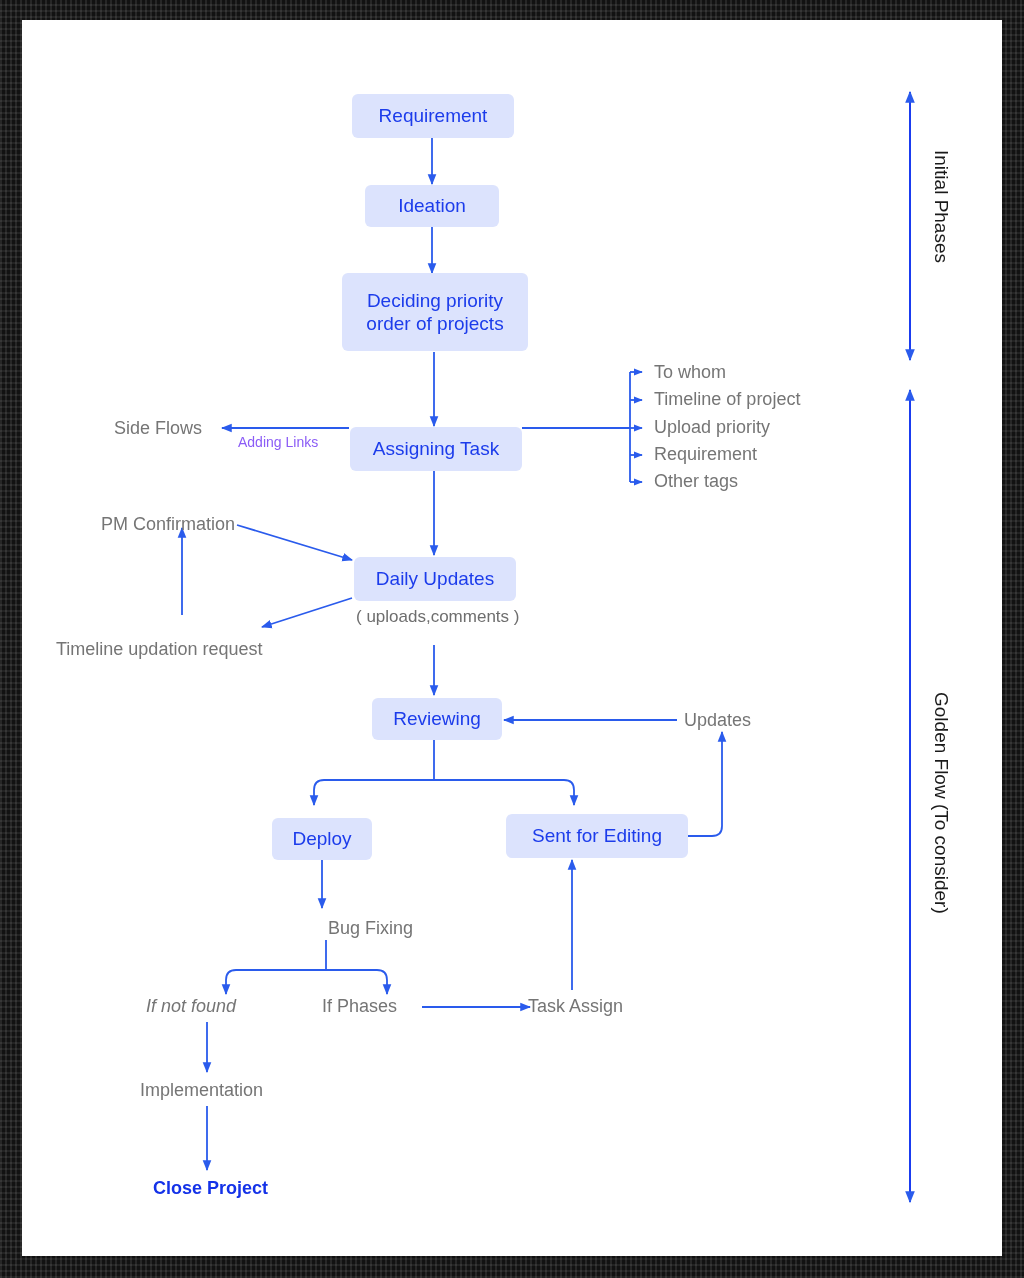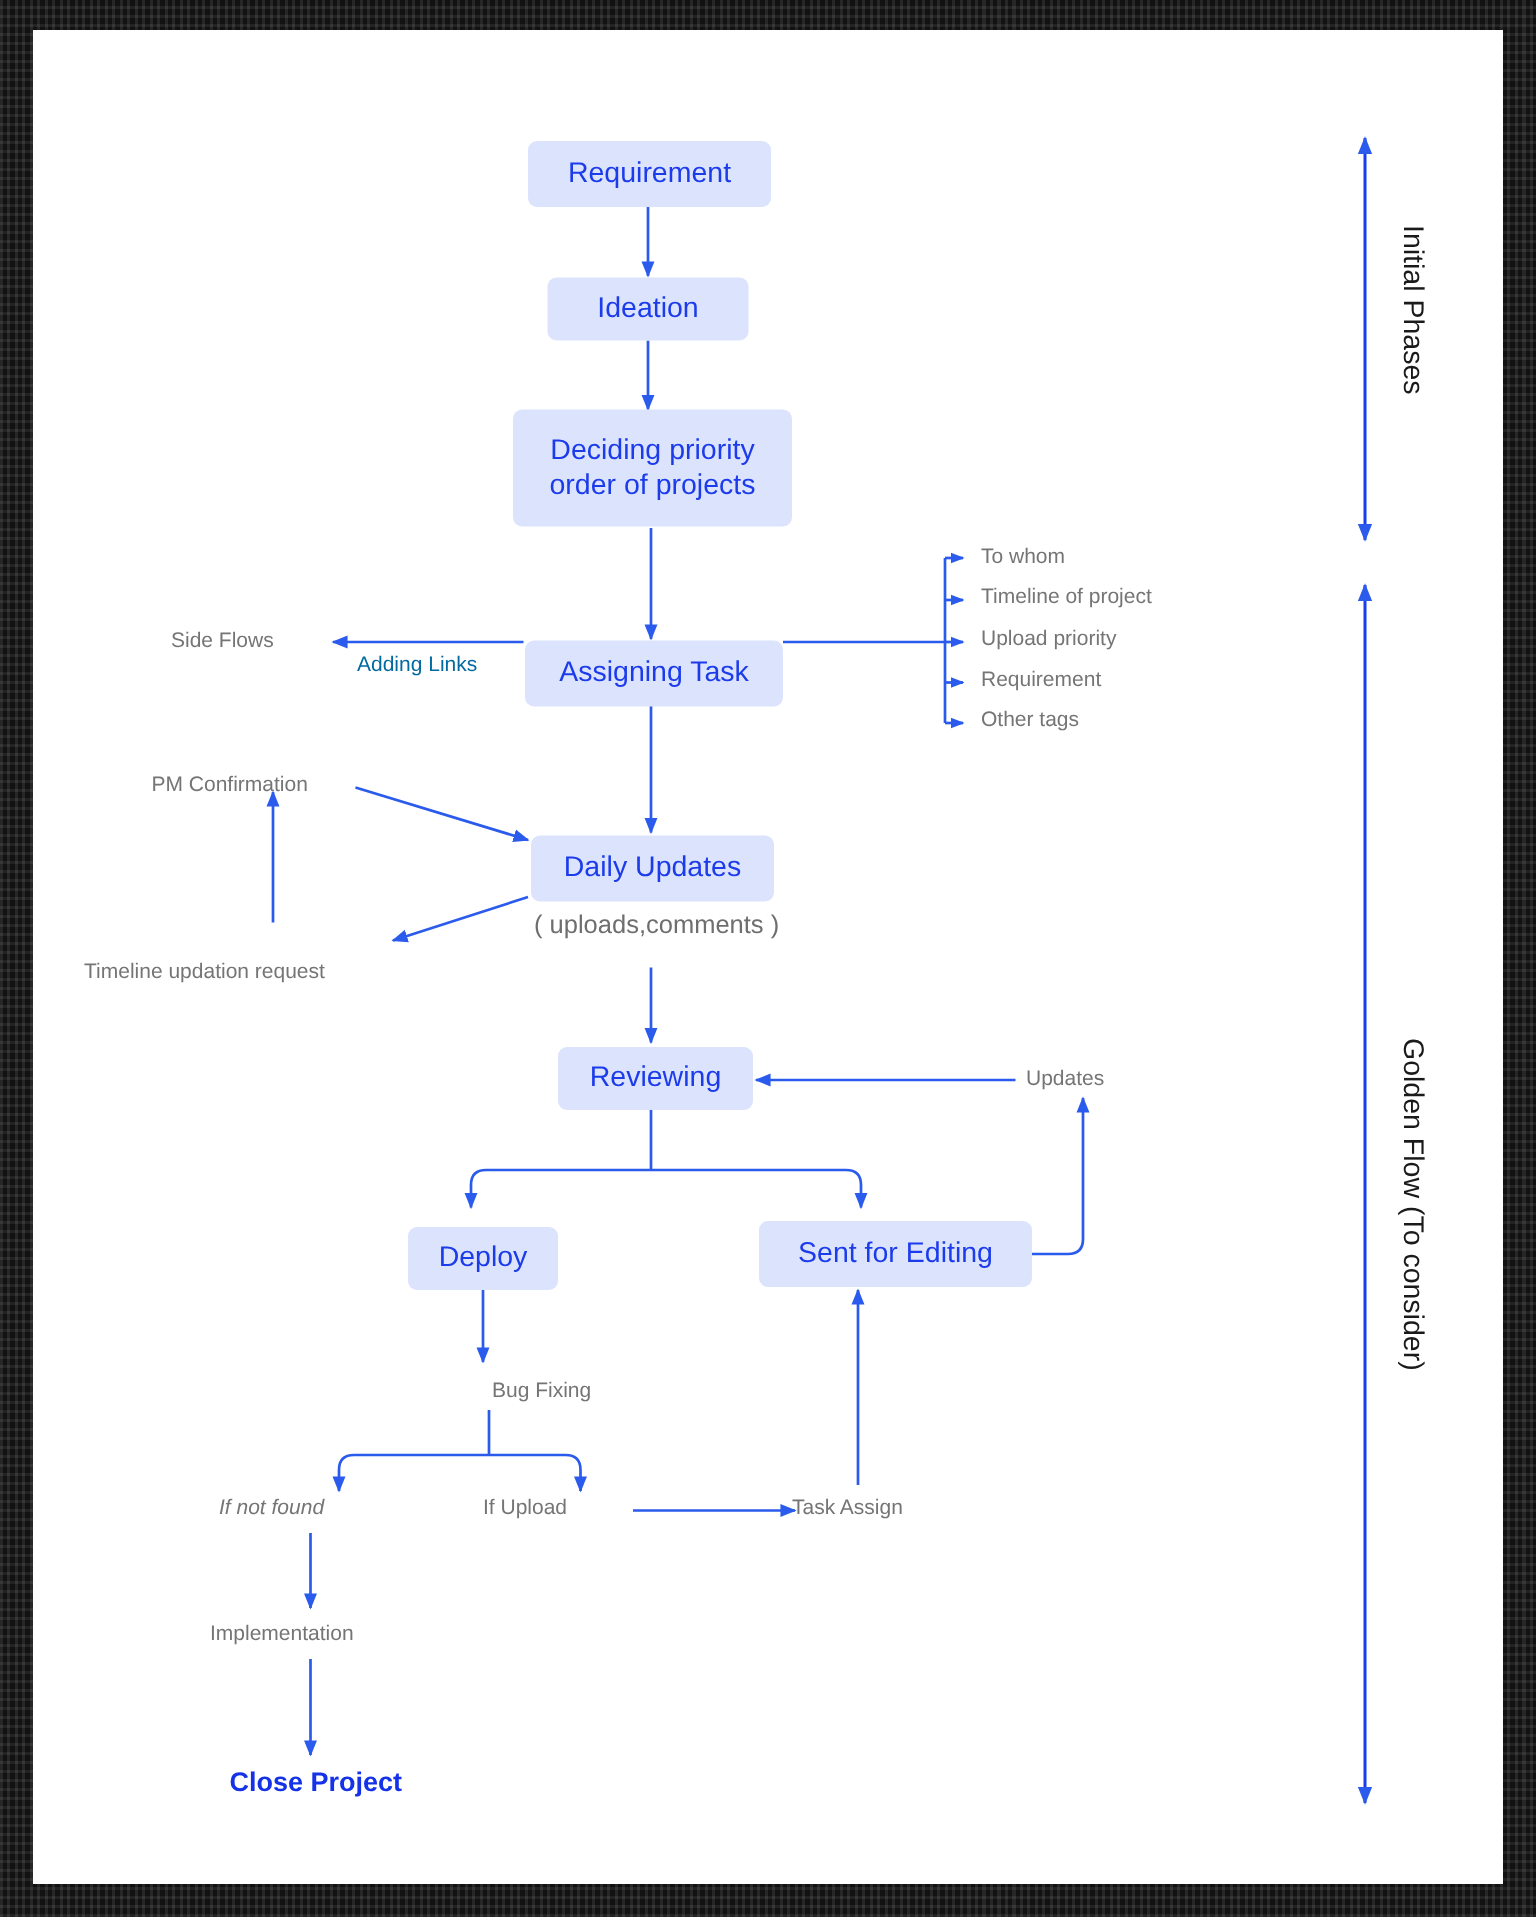--- a/index.html
+++ b/index.html
@@ -53,26 +53,26 @@
     align-items: center;
     justify-content: center;
     text-align: center;
     line-height: 1.22;
     font-size: 19px;
     white-space: pre-line;
   }
   .plain-label {
     position: absolute;
     color: #757575;
-    font-size: 14px;
+    font-size: 18px;
     white-space: nowrap;
   }
   .small-label {
     position: absolute;
-    color: #0369a1;
+    color: #8b5cf6;
     font-size: 14px;
     white-space: nowrap;
   }
   .sub-label {
     position: absolute;
     color: #6e6e6e;
     font-size: 17px;
     white-space: nowrap;
   }
   .terminal-label {
@@ -192,21 +192,21 @@
     <div class="plain-label" style="left:34px; top:619px;">Timeline updation request</div>
 
     <div class="sub-label" style="left:334px; top:587px;">( uploads,comments )</div>
 
     <div class="plain-label" style="left:662px; top:690px;">Updates</div>
 
     <div class="plain-label" style="left:258px; top:898px;margin-left:48px;">Bug Fixing</div>
 
     <div class="plain-label" style="left:124px; top:976px;font-style:italic;">If not found</div>
 
-    <div class="plain-label" style="left:300px; top:976px;">If Upload</div>
+    <div class="plain-label" style="left:300px; top:976px;">If Phases</div>
 
     <div class="plain-label" style="left:506px; top:976px;">Task Assign</div>
 
     <div class="plain-label" style="left:118px; top:1060px;">Implementation</div>
 
     <div class="terminal-label" style="left:131px; top:1158px;">Close Project</div>
 
     <div class="plain-label" style="left:632px; top:342px;">To whom</div>
     <div class="plain-label" style="left:632px; top:369px;">Timeline of project</div>
     <div class="plain-label" style="left:632px; top:397px;">Upload priority</div>

